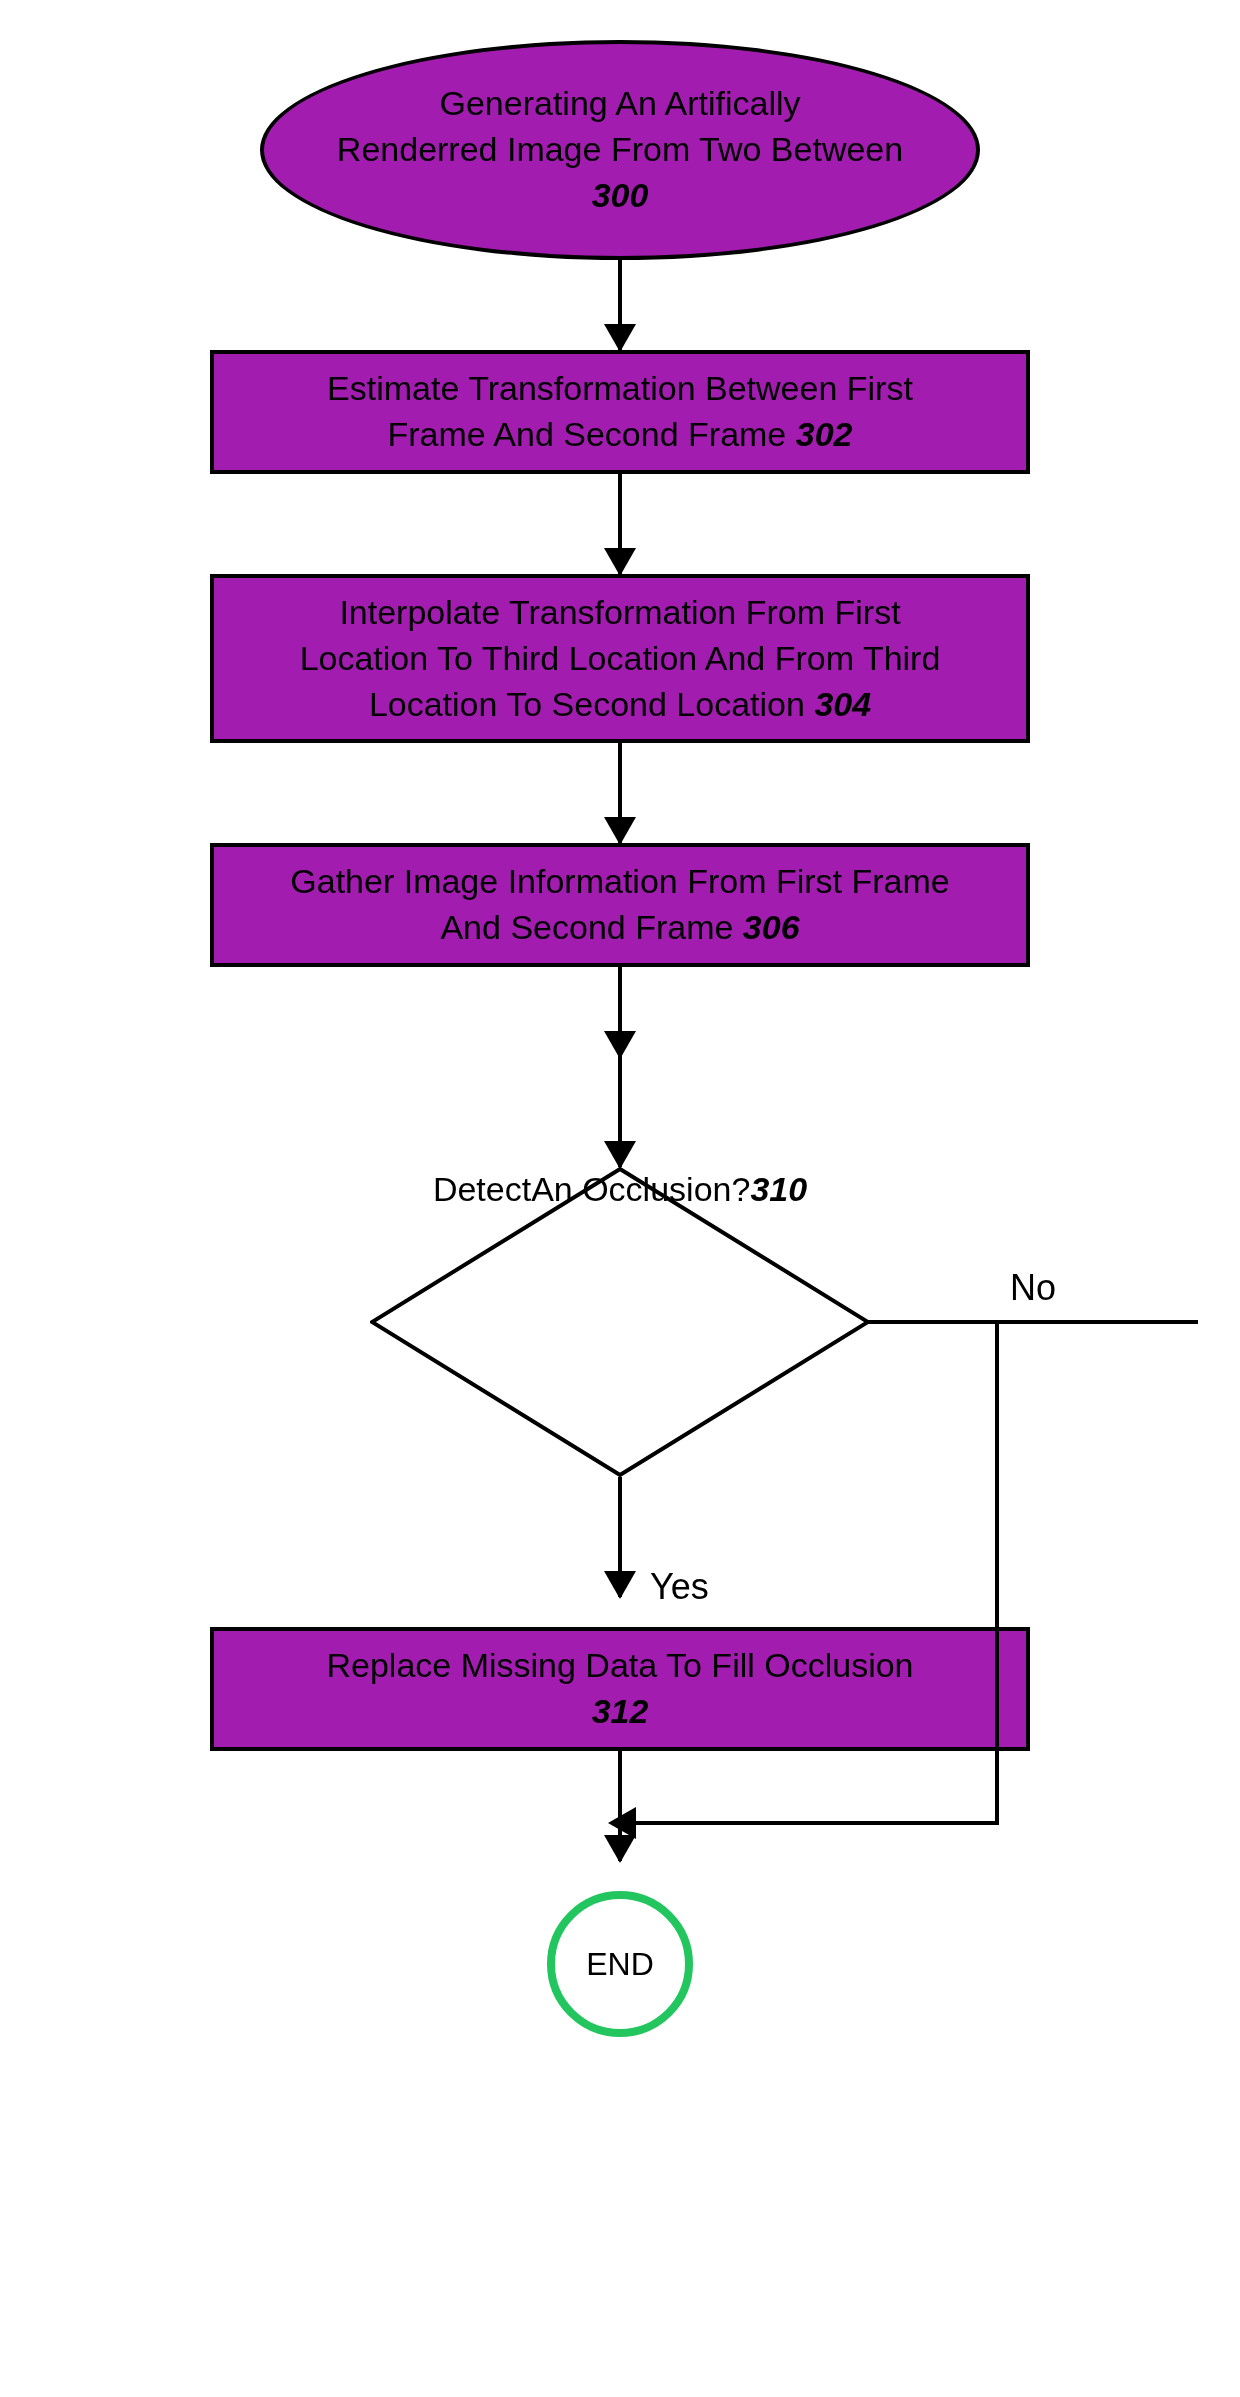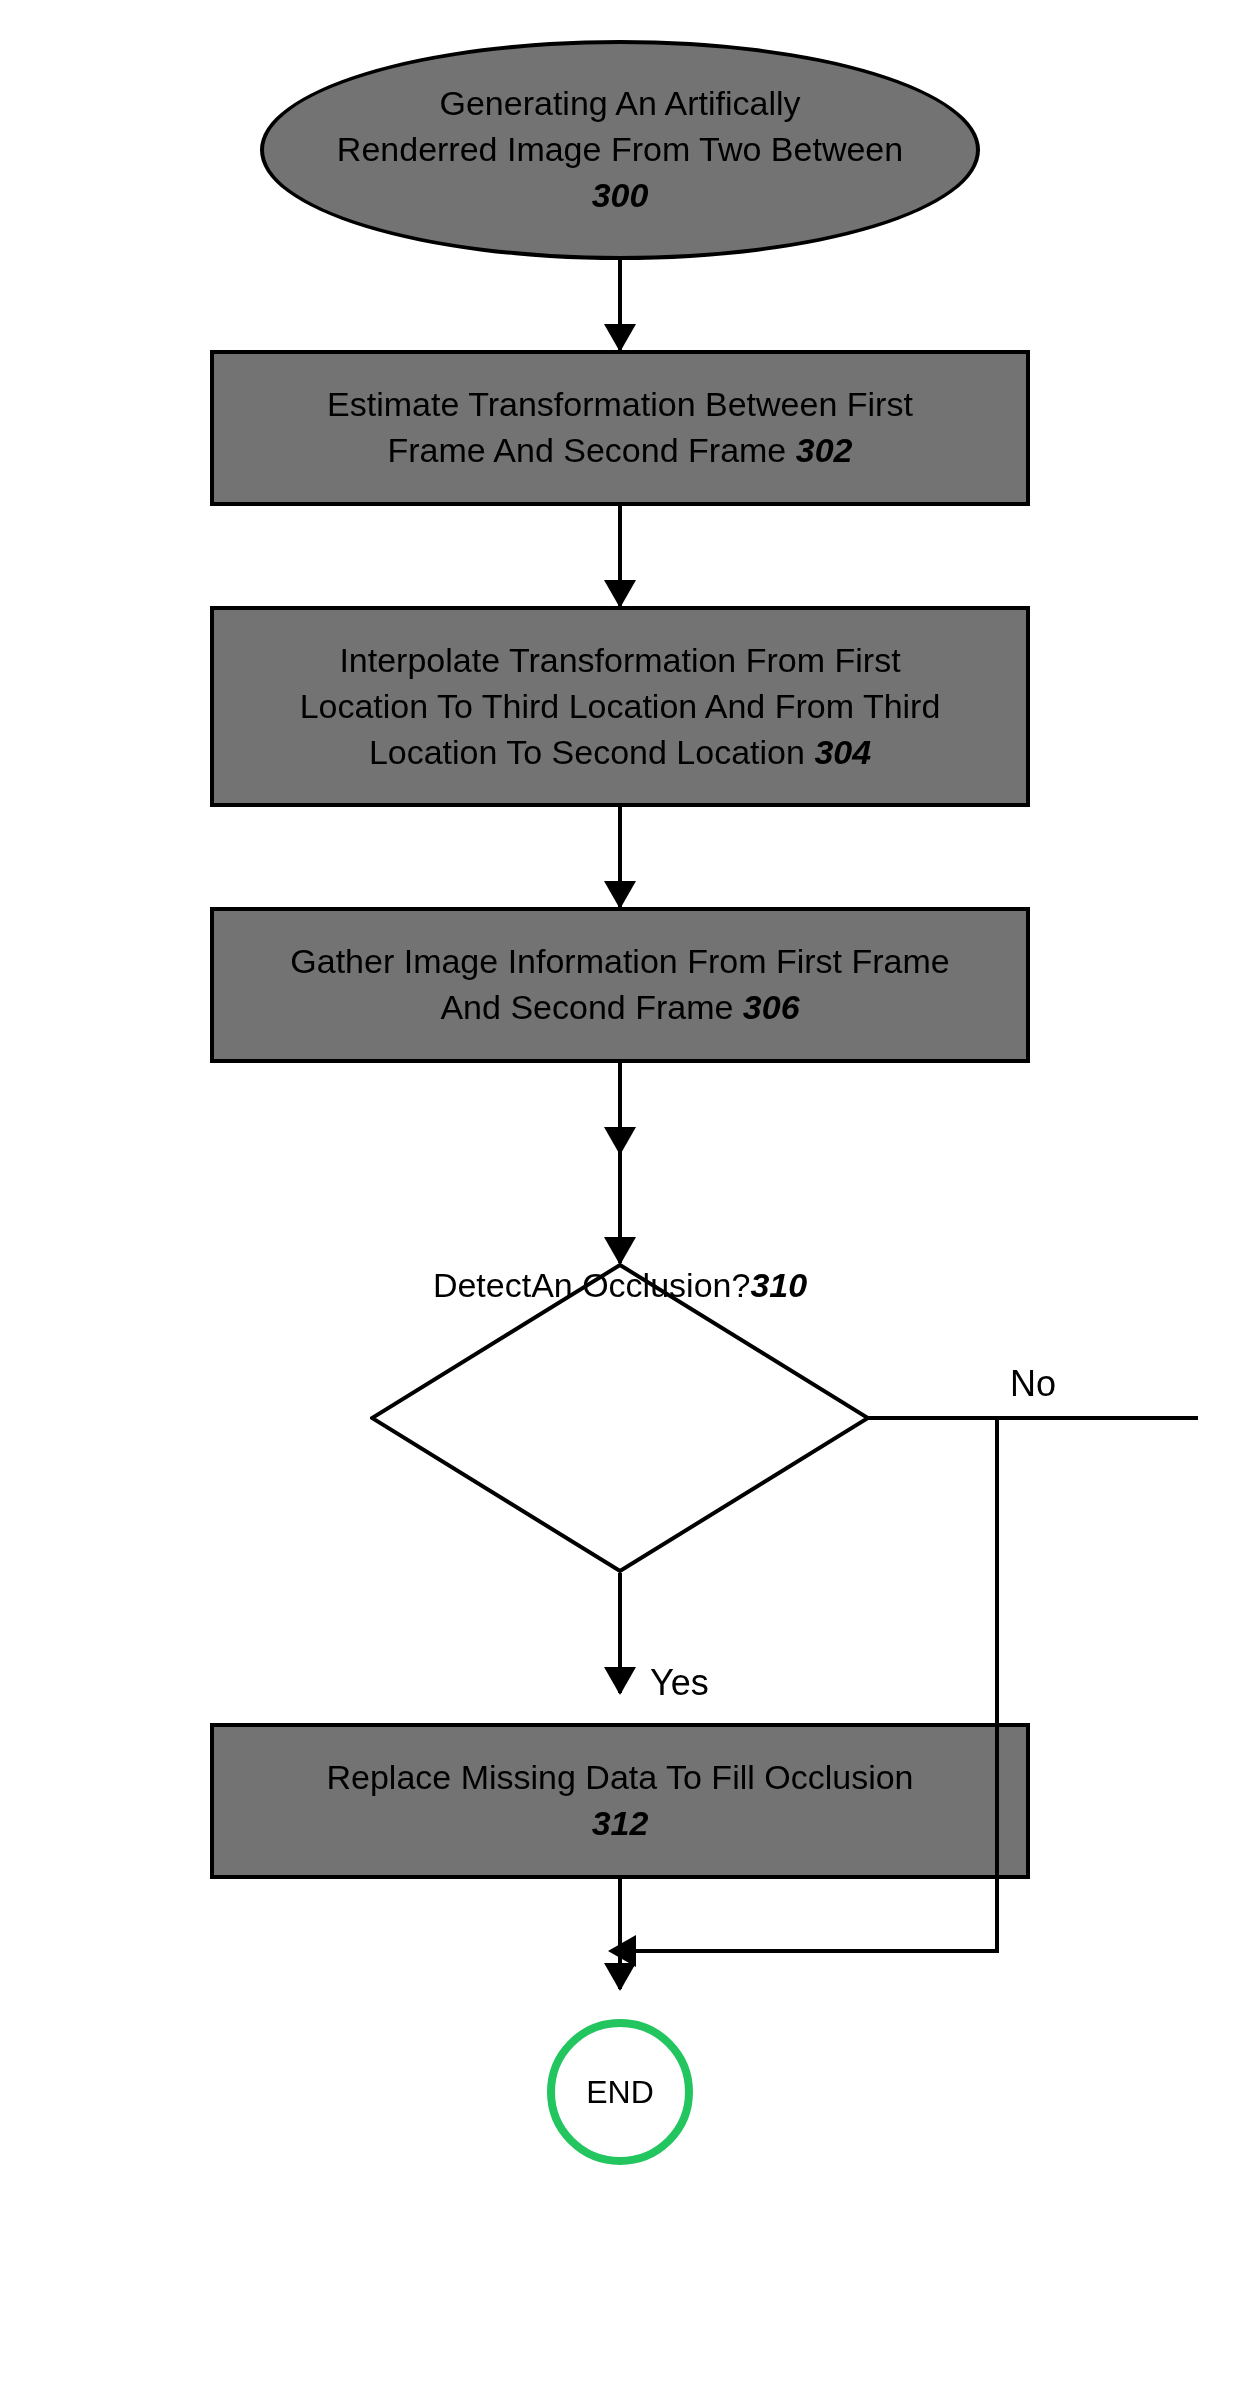--- a/index.html
+++ b/index.html
@@ -17,38 +17,38 @@
     left: 50%;
     transform: translateX(-50%);
     top: 40px;
     width: 900px;
   }
   .node {
     box-sizing: border-box;
     text-align: center;
     font-size: 34px;
     line-height: 1.35;
-    background: #737373;
+    background: #a21caf;
   }
   .ellipse {
     width: 720px;
     height: 220px;
     margin: 0 auto;
     border: 4px solid #000;
     border-radius: 50%;
     display: flex;
     flex-direction: column;
     justify-content: center;
     align-items: center;
   }
   .rect {
     width: 820px;
     margin: 0 auto;
     border: 4px solid #000;
-    padding: 28px 30px;
+    padding: 12px 30px;
   }
 
   
   .diamond-wrap {
     position: relative;
     width: 500px;
     height: 310px;
     margin: 0 auto;
   }
   .diamond-shape {

